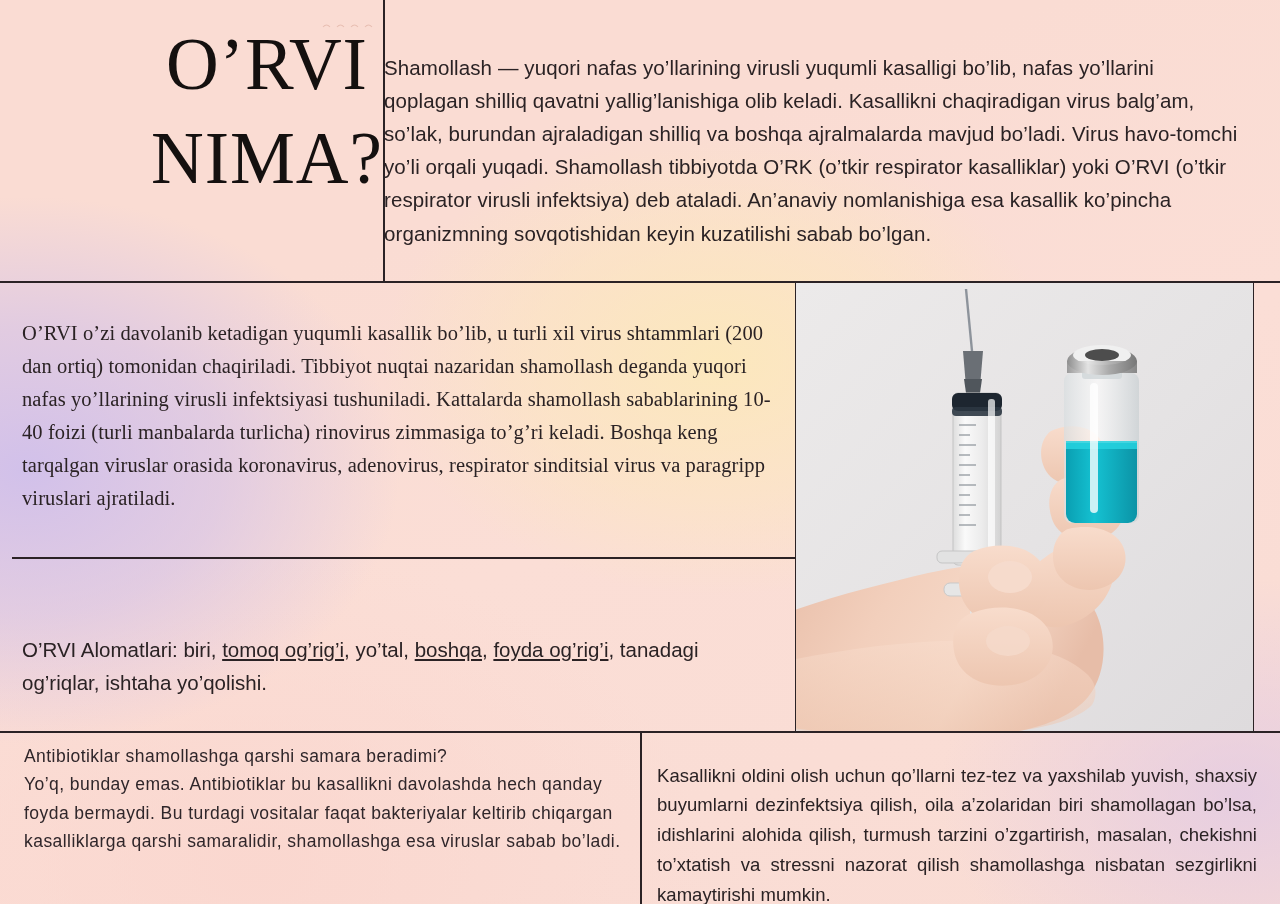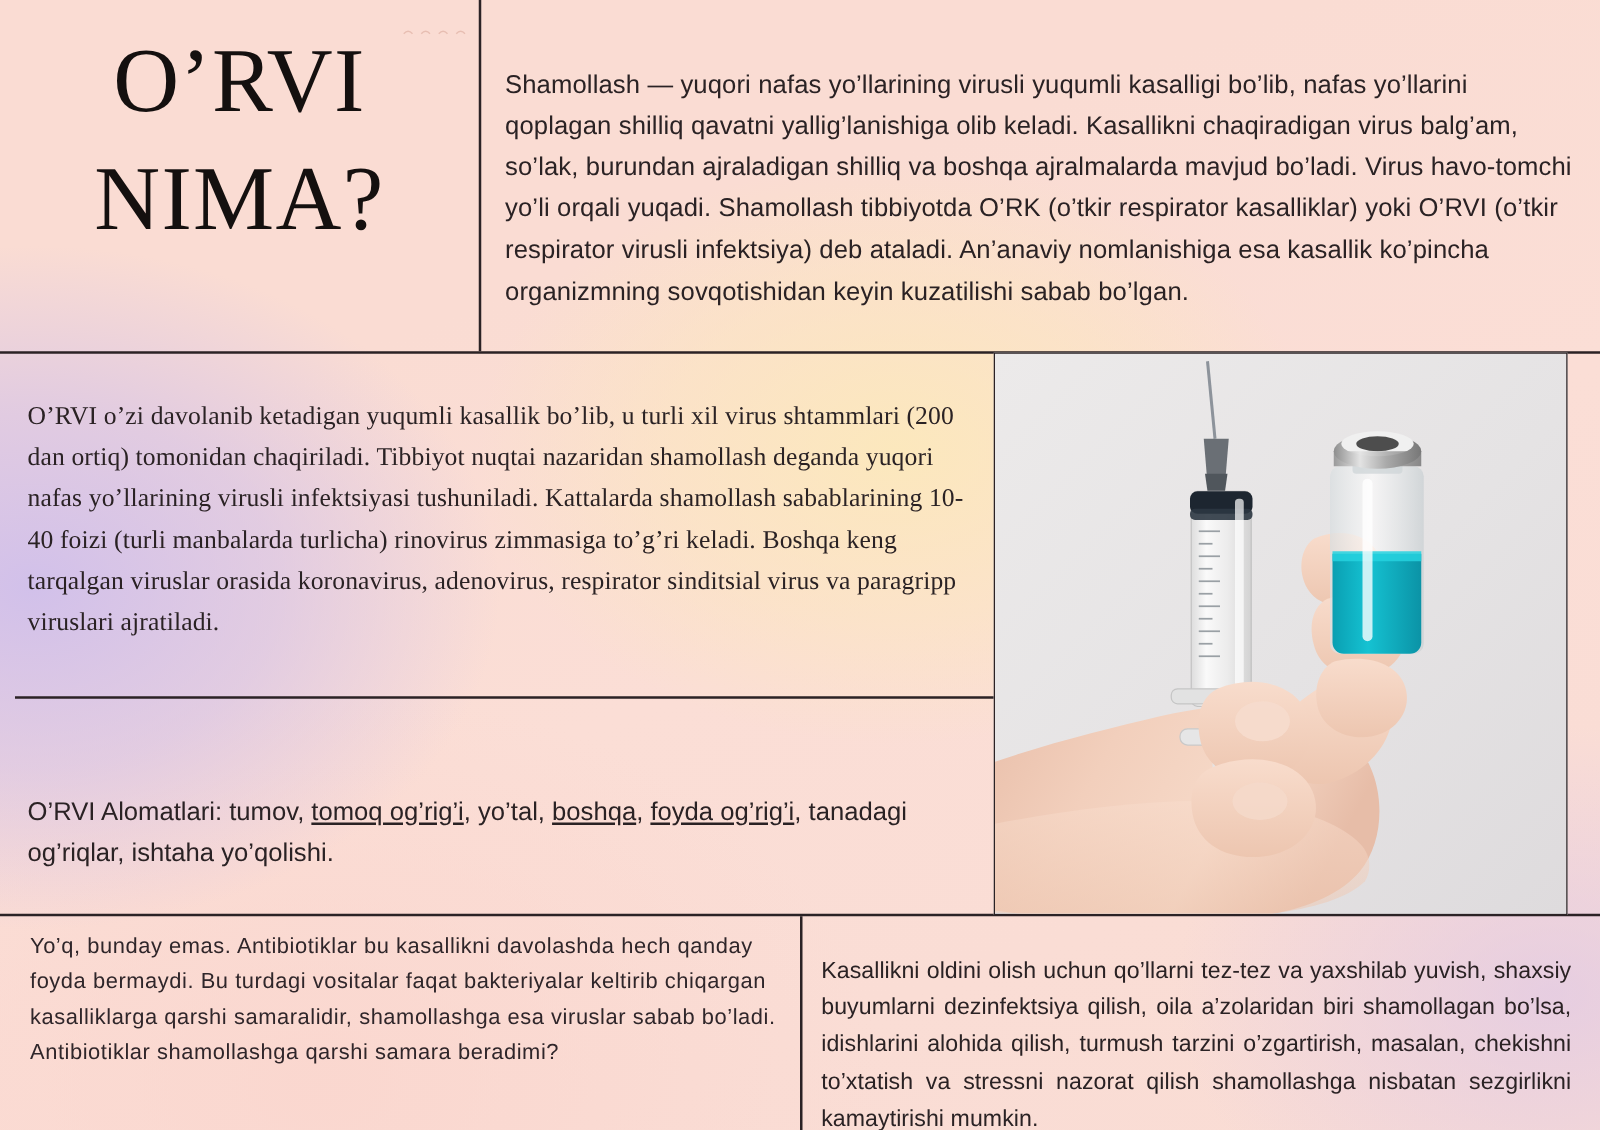--- a/index.html
+++ b/index.html
@@ -21,21 +21,21 @@
   }
 
   
   .rule{position:absolute;background:#2b2225;}
   .rule-h{height:2px;}
   .rule-v{width:2px;}
 
   
   #title-block{
     position:absolute;left:0;top:0;width:383px;height:264px;
-    display:flex;align-items:center;justify-content:center;
+    display:flex;align-items:center;justify-content:flex-end;
   }
   #title-text{
     font-family:"Liberation Serif", serif;
     font-size:73px;
     line-height:1.28;
     letter-spacing:1px;
     color:#14100f;
     text-align:center;
     font-weight:400;
     white-space:pre-line;
@@ -43,21 +43,21 @@
   }
 
   
   #scallop{
     position:absolute;left:322px;top:21px;width:60px;height:10px;
     opacity:.55;
   }
 
   
   #intro{
-    position:absolute;left:404px;top:30px;width:855px;
+    position:absolute;left:384px;top:30px;width:855px;
     font-size:20.5px;line-height:1.62;color:#2a2224;
     letter-spacing:.1px;
   }
 
   
   #description{
     position:absolute;left:22px;top:296px;width:757px;
     font-size:20.5px;line-height:1.615;color:#2a2224;
     letter-spacing:.1px;
     font-family:Liberation Serif, serif;
@@ -109,21 +109,21 @@
 
   <div id="title-block">
     <h1 id="title-text">O’RVI
 NIMA?</h1>
   </div>
 
   <p id="intro">Shamollash — yuqori nafas yo’llarining virusli yuqumli kasalligi bo’lib, nafas yo’llarini qoplagan shilliq qavatni yallig’lanishiga olib keladi. Kasallikni chaqiradigan virus balg’am, so’lak, burundan ajraladigan shilliq va boshqa ajralmalarda mavjud bo’ladi. Virus havo-tomchi yo’li orqali yuqadi. Shamollash tibbiyotda O’RK (o’tkir respirator kasalliklar) yoki O’RVI (o’tkir respirator virusli infektsiya) deb ataladi. An’anaviy nomlanishiga esa kasallik ko’pincha organizmning sovqotishidan keyin kuzatilishi sabab bo’lgan.</p>
 
   <p id="description">O’RVI o’zi davolanib ketadigan yuqumli kasallik bo’lib, u turli xil virus shtammlari (200 dan ortiq) tomonidan chaqiriladi. Tibbiyot nuqtai nazaridan shamollash deganda yuqori nafas yo’llarining virusli infektsiyasi tushuniladi. Kattalarda shamollash sabablarining 10-40 foizi (turli manbalarda turlicha) rinovirus zimmasiga to’g’ri keladi. Boshqa keng tarqalgan viruslar orasida koronavirus, adenovirus, respirator sinditsial virus va paragripp viruslari ajratiladi.</p>
 
-  <p id="symptoms"><span>O’RVI Alomatlari: tumov, </span><u>tomoq og’rig’i</u><span>, yo’tal, </span><u>boshqa</u><span>, </span><u>foyda og’rig’i</u><span>, tanadagi og’riqlar, ishtaha yo’qolishi.</span></p>
+  <p id="symptoms"><span>O’RVI Alomatlari: biri, </span><u>tomoq og’rig’i</u><span>, yo’tal, </span><u>boshqa</u><span>, </span><u>foyda og’rig’i</u><span>, tanadagi og’riqlar, ishtaha yo’qolishi.</span></p>
 
   <div id="photo">
     <svg viewBox="0 0 457 448">
       <defs>
         <linearGradient id="bgGrad" x1="0" y1="0" x2="1" y2="1">
           <stop offset="0%" stop-color="#eceaea"></stop>
           <stop offset="55%" stop-color="#e5e3e4"></stop>
           <stop offset="100%" stop-color="#dedbdd"></stop>
         </linearGradient>
         <linearGradient id="skin" x1="0" y1="0" x2="1" y2="0.3">
@@ -227,19 +227,19 @@
                C 190 344, 168 330, 164 308 C 160 288, 166 274, 178 268 Z" fill="url(#skin2)"></path>
       <ellipse cx="214" cy="294" rx="22" ry="16" fill="#f6dbcd" opacity=".9"></ellipse>
 
       <path d="M176 330 C 208 318, 244 326, 254 350 C 264 374, 246 398, 216 402
                C 186 406, 162 392, 158 368 C 154 346, 164 334, 176 330 Z" fill="url(#skin2)"></path>
       <ellipse cx="212" cy="358" rx="22" ry="15" fill="#f5d9ca" opacity=".85"></ellipse>
     </svg>
   </div>
 
   <div id="antibiotics">
+    <div>Antibiotiklar shamollashga qarshi samara beradimi?</div>
     <div>Yo’q, bunday emas. Antibiotiklar bu kasallikni davolashda hech qanday foyda bermaydi. Bu turdagi vositalar faqat bakteriyalar keltirib chiqargan kasalliklarga qarshi samaralidir, shamollashga esa viruslar sabab bo’ladi.</div>
-    <div>Antibiotiklar shamollashga qarshi samara beradimi?</div>
   </div>
 
   <p id="prevention">Kasallikni oldini olish uchun qo’llarni tez-tez va yaxshilab yuvish, shaxsiy buyumlarni dezinfektsiya qilish, oila a’zolaridan biri shamollagan bo’lsa, idishlarini alohida qilish, turmush tarzini o’zgartirish, masalan, chekishni to’xtatish va stressni nazorat qilish shamollashga nisbatan sezgirlikni kamaytirishi mumkin.</p>
 
 </div>
 
 </body></html>

